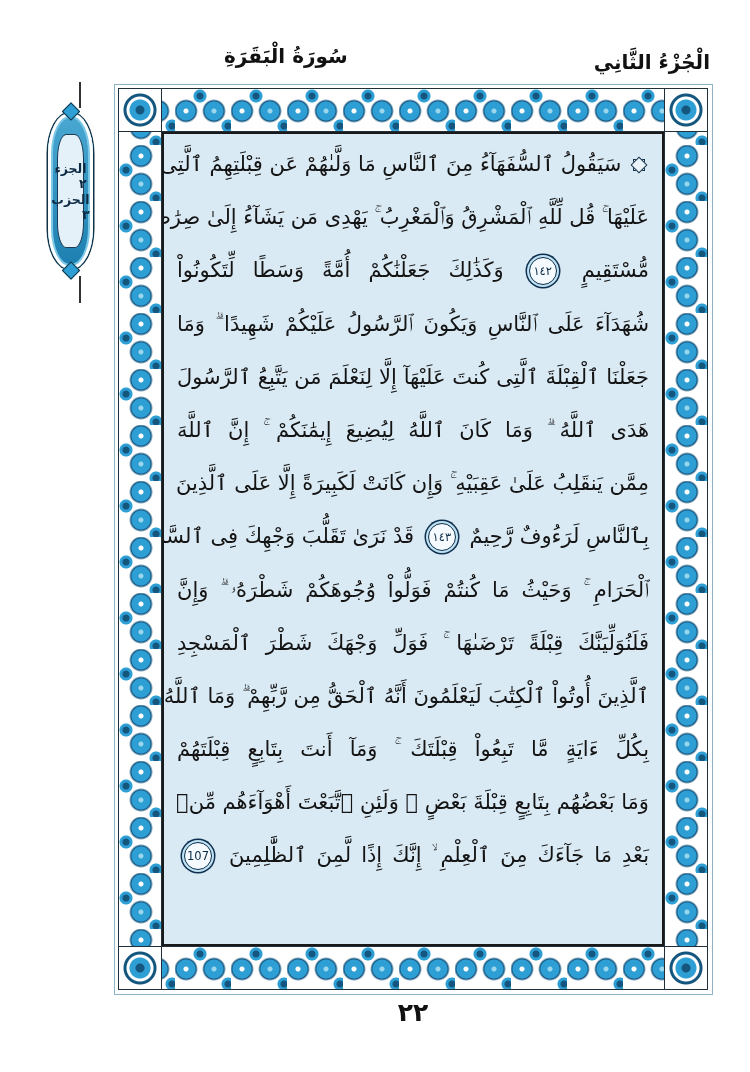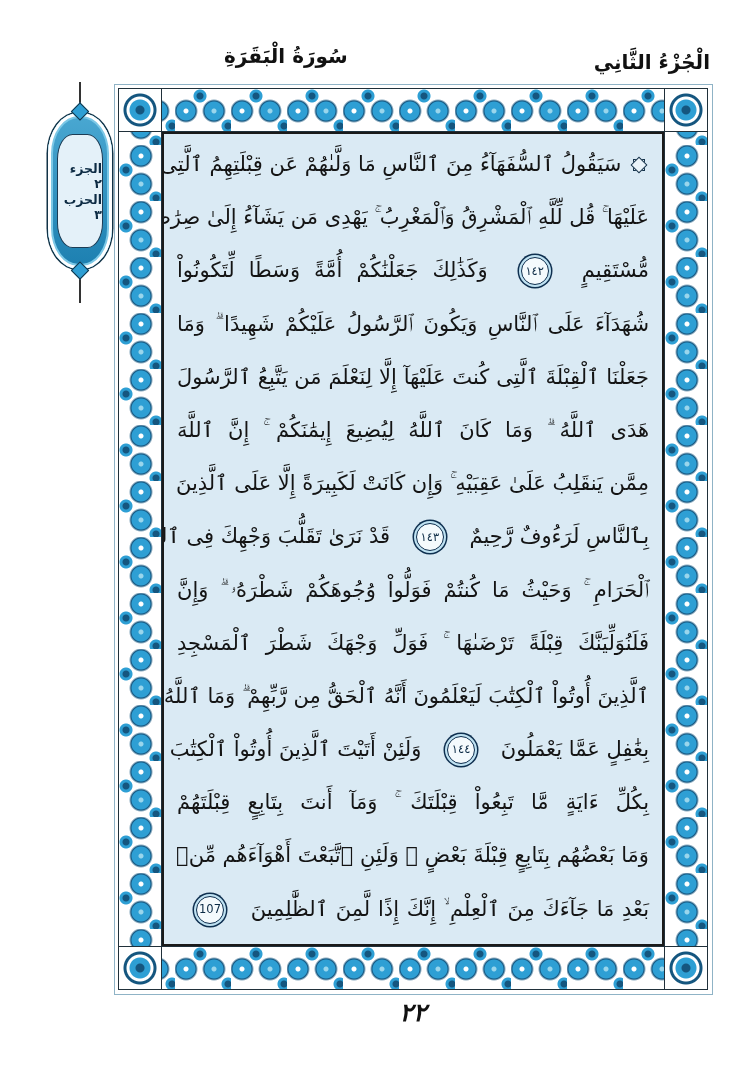--- a/index.html
+++ b/index.html
@@ -40,44 +40,44 @@
   .corner-bl{left:118px;top:946px;} .corner-br{left:664px;top:946px;}
   
   .text-panel{position:absolute;left:162px;top:132px;width:502px;height:814px;
     box-sizing:border-box;border:2px solid #1a1a1a;background:#daeaf4;
     padding:4px 13px;overflow:hidden;}
   .quran-line{direction:rtl;text-align:justify;text-align-last:justify;
     height:53.2px;line-height:53px;font-size:21px;color:#141414;white-space:nowrap;}
   .ayah-marker{display:inline-flex;align-items:center;justify-content:center;
     width:26px;height:26px;border-radius:50%;background:#f4fafd;color:#0b2a45;
     border:1.5px solid #0e2f4f;box-shadow:0 0 0 2px #bfe2f2,0 0 0 3.5px #0e2f4f;
-    font-size:11.5px;line-height:1;vertical-align:middle;margin:0 19px;}
+    font-size:11.5px;line-height:1;vertical-align:middle;margin:0 7px;}
   .hizb-star{position:relative;display:inline-block;width:15px;height:15px;
     vertical-align:middle;margin:0 3px;}
   .hizb-star::before,.hizb-star::after{content:"";position:absolute;inset:1.5px;
     border:1.4px solid #14324a;background:#eaf4fa;box-sizing:border-box;}
   .hizb-star::after{transform:rotate(45deg);}
   
   .side-line{position:absolute;left:79px;width:1.5px;background:#333;}
   .side-line-top{top:82px;height:26px;}
   .side-line-bottom{top:276px;height:27px;}
-  .side-medallion{position:absolute;left:46px;top:104px;width:68px;height:174px;}
+  .side-medallion{position:absolute;left:46px;top:104px;width:49px;height:174px;}
   .medallion-body{position:absolute;left:2px;right:2px;top:9px;bottom:9px;
     border-radius:48%/26%;background:linear-gradient(180deg,#4aa8d2,#1c7fb0);
     box-shadow:0 0 0 1.5px #123347, inset 0 0 0 3px #ffffff, inset 0 0 0 5px #7cc8e6;}
   .medallion-finial{position:absolute;left:50%;width:11px;height:11px;background:#2e9fd4;
     border:1.3px solid #123347;transform:translateX(-50%) rotate(45deg);}
   .finial-top{top:1px;} .finial-bottom{bottom:1px;}
   .medallion-inner{position:absolute;left:11px;right:11px;top:30px;bottom:30px;
     background:#e4f1f9;border-radius:34%/22%;border:1.2px solid #1c3c55;
     display:flex;flex-direction:column;align-items:center;justify-content:center;
     gap:1px;font-size:12.5px;font-weight:700;color:#0d2b44;direction:rtl;}
   
   .page-number{position:absolute;left:118px;top:998px;width:590px;text-align:center;
-    font-size:25px;font-weight:700;color:#111;font-style:italic;}
+    font-size:25px;font-weight:700;color:#111;}
 </style>
 </head>
 <body>
 
 <div class="hdr hdr-right">الْجُزْءُ الثَّانِي</div>
 <div class="hdr hdr-left">سُورَةُ الْبَقَرَةِ</div>
 
 <div class="frame-outline"></div>
 <div class="band band-h band-top"></div>
 <div class="band band-h band-bottom"></div>
@@ -106,20 +106,19 @@
       <div class="quran-line"><span>عَلَيْهَا ۚ قُل لِّلَّهِ ٱلْمَشْرِقُ وَٱلْمَغْرِبُ ۚ يَهْدِى مَن يَشَآءُ إِلَىٰ صِرَٰطٍ</span></div>
       <div class="quran-line"><span>مُّسْتَقِيمٍ</span> <span class="ayah-marker">١٤٢</span> <span>وَكَذَٰلِكَ جَعَلْنَٰكُمْ أُمَّةً وَسَطًا لِّتَكُونُواْ</span></div>
       <div class="quran-line"><span>شُهَدَآءَ عَلَى ٱلنَّاسِ وَيَكُونَ ٱلرَّسُولُ عَلَيْكُمْ شَهِيدًا ۗ وَمَا</span></div>
       <div class="quran-line"><span>جَعَلْنَا ٱلْقِبْلَةَ ٱلَّتِى كُنتَ عَلَيْهَآ إِلَّا لِنَعْلَمَ مَن يَتَّبِعُ ٱلرَّسُولَ</span></div>
       <div class="quran-line"><span>هَدَى ٱللَّهُ ۗ وَمَا كَانَ ٱللَّهُ لِيُضِيعَ إِيمَٰنَكُمْ ۚ إِنَّ ٱللَّهَ</span></div>
       <div class="quran-line"><span>مِمَّن يَنقَلِبُ عَلَىٰ عَقِبَيْهِ ۚ وَإِن كَانَتْ لَكَبِيرَةً إِلَّا عَلَى ٱلَّذِينَ</span></div>
       <div class="quran-line"><span>بِٱلنَّاسِ لَرَءُوفٌ رَّحِيمٌ</span> <span class="ayah-marker">١٤٣</span> <span>قَدْ نَرَىٰ تَقَلُّبَ وَجْهِكَ فِى ٱلسَّمَآءِ</span></div>
       <div class="quran-line"><span>ٱلْحَرَامِ ۚ وَحَيْثُ مَا كُنتُمْ فَوَلُّواْ وُجُوهَكُمْ شَطْرَهُۥ ۗ وَإِنَّ</span></div>
       <div class="quran-line"><span>فَلَنُوَلِّيَنَّكَ قِبْلَةً تَرْضَىٰهَا ۚ فَوَلِّ وَجْهَكَ شَطْرَ ٱلْمَسْجِدِ</span></div>
       <div class="quran-line"><span>ٱلَّذِينَ أُوتُواْ ٱلْكِتَٰبَ لَيَعْلَمُونَ أَنَّهُ ٱلْحَقُّ مِن رَّبِّهِمْ ۗ وَمَا ٱللَّهُ</span></div>
-      <div class="quran-line"><span>بِغَٰفِلٍ عَمَّا يَعْمَلُونَ</span> <span class="ayah-marker">١٤٤</span> <span>وَلَئِنْ أَتَيْتَ ٱلَّذِينَ أُوتُواْ ٱلْكِتَٰبَ</span></div>
       <div class="quran-line"><span>بِكُلِّ ءَايَةٍ مَّا تَبِعُواْ قِبْلَتَكَ ۚ وَمَآ أَنتَ بِتَابِعٍ قِبْلَتَهُمْ</span></div>
       <div class="quran-line"><span>وَمَا بَعْضُهُم بِتَابِعٍ قِبْلَةَ بَعْضٍ ۚ وَلَئِنِ ٱتَّبَعْتَ أَهْوَآءَهُم مِّنۢ</span></div>
       <div class="quran-line"><span>بَعْدِ مَا جَآءَكَ مِنَ ٱلْعِلْمِ ۙ إِنَّكَ إِذًا لَّمِنَ ٱلظَّٰلِمِينَ</span> <span class="ayah-marker">107</span></div>
     </div>
 </div>
 
 <div class="page-number">٢٢</div>
 
 </body></html>

